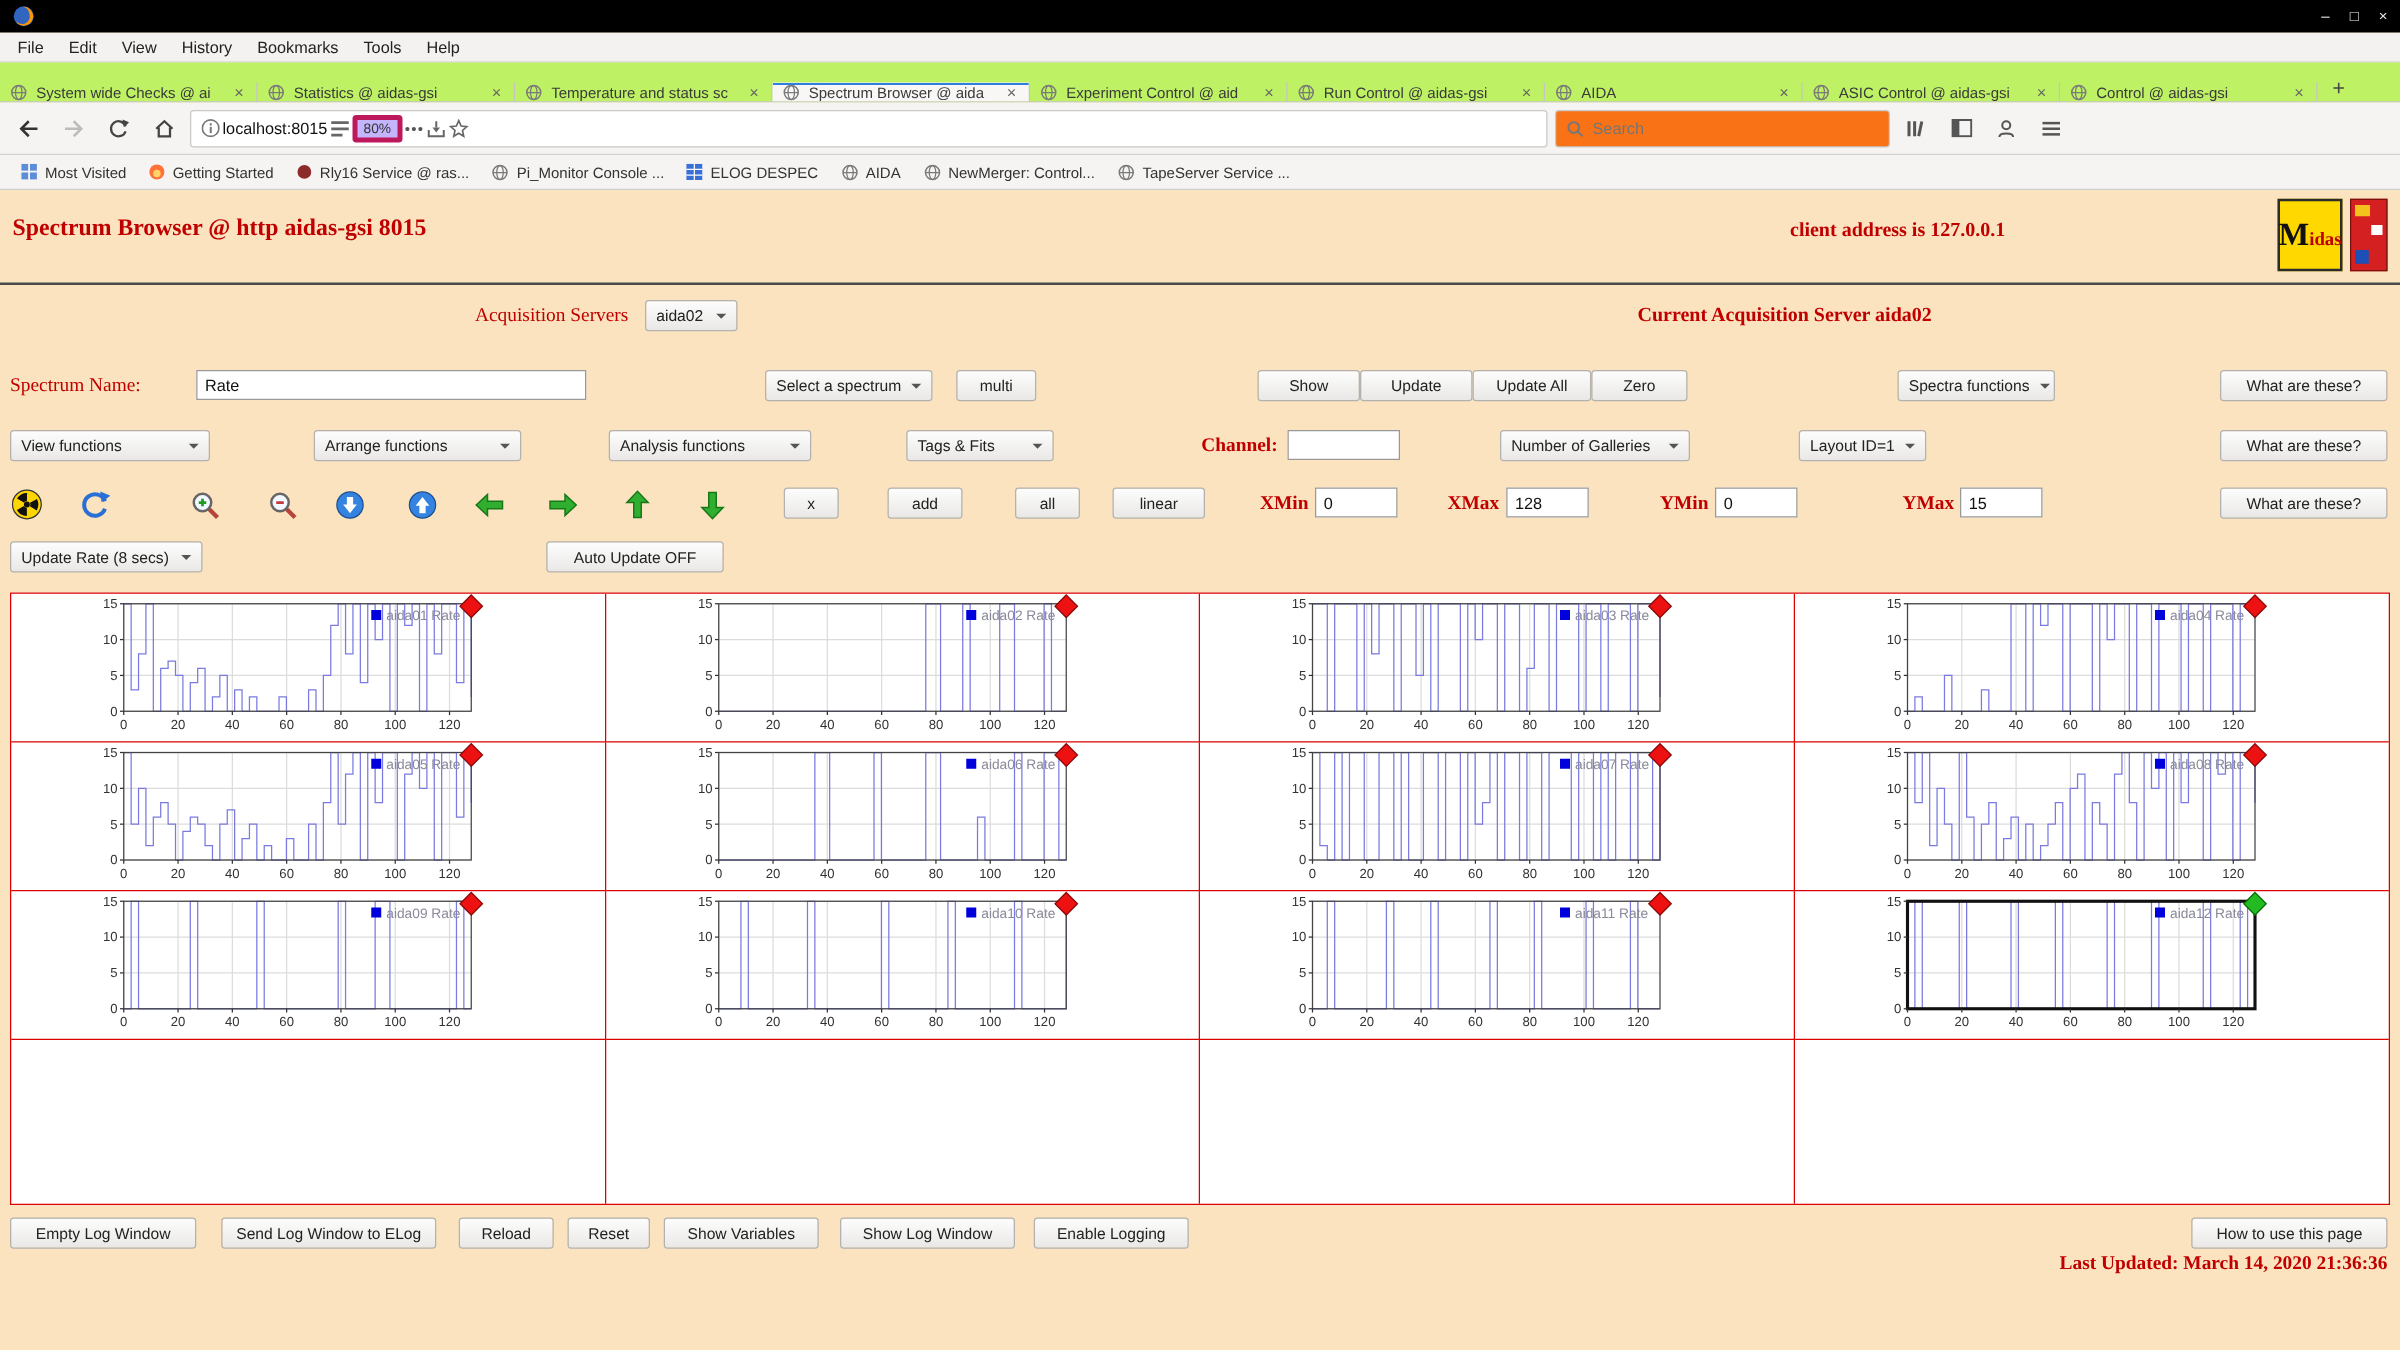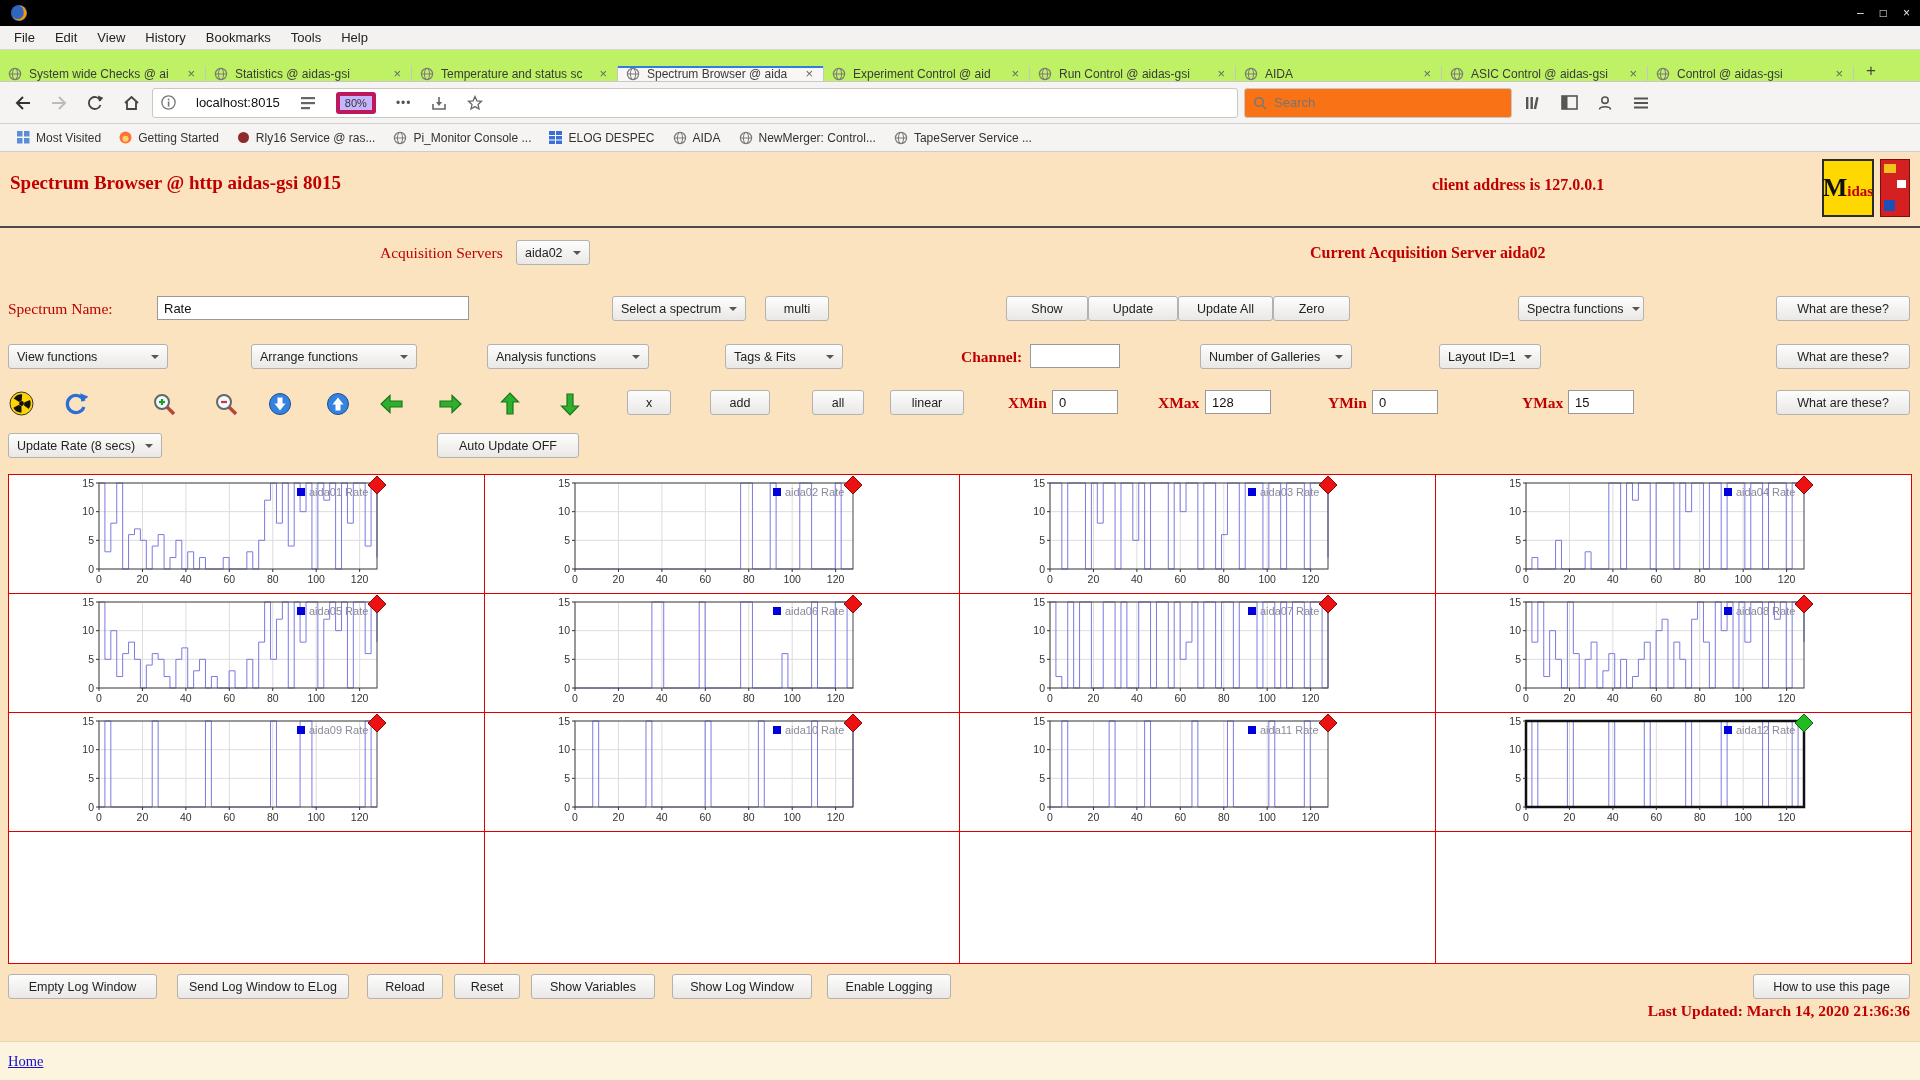--- a/index.html
+++ b/index.html
@@ -13,21 +13,21 @@
 .menubar{height:24px;background:#F3F2F1;border-bottom:1px solid #d8d7d6;display:flex;align-items:center;padding:0 4px;font-size:13px;color:#222}
 .menubar span{padding:2px 10px}
 .tabbar{height:32px;background:#bef264;display:flex;align-items:flex-end;border-bottom:1px solid #c9c8c7}
 .tab{flex:0 0 206px;display:flex;align-items:center;gap:7px;padding:0 8px;font-size:12px;color:#3a3a3a;border-right:1px solid #c6c5c4;position:relative;overflow:hidden}
 .tab .label{flex:1;white-space:nowrap;overflow:hidden;text-overflow:clip}
 .tab .close{color:#666;font-size:13px;padding:0 2px}
 .tab.active{background:#F8F7F6;box-shadow:inset 0 2px 0 #2f7de1}
 .newtab{width:34px;display:flex;align-items:center;justify-content:center;font-size:17px;color:#444}
 .navbar{height:42px;background:#F5F4F3;border-bottom:1px solid #d2d1d0;display:flex;align-items:center;padding:0 8px;gap:6px}
 .navbtn{width:30px;height:30px;border-radius:50%;display:flex;align-items:center;justify-content:center}
-.urlbar{flex:0 0 1086px;height:30px;background:#fff;border:1px solid #c9c8c7;border-radius:3px;display:flex;align-items:center;padding:0 8px;gap:20px;font-size:13px}
+.urlbar{flex:0 0 1086px;height:30px;background:#fff;border:1px solid #c9c8c7;border-radius:3px;display:flex;align-items:center;padding:0 8px;gap:2px;font-size:13px}
 .urlbar .host{color:#111}
 .urlbar .path{color:#7a7a7a;flex:1;white-space:nowrap;overflow:hidden}
 .urlzoom{font-size:11px;color:#333;border:4px solid #be185d;border-radius:3px;padding:1px 5px;background:#c4b5fd}
 .urldots{color:#555;font-size:12px;letter-spacing:1px}
 .searchbar{flex:0 0 268px;height:30px;background:#f97316;border:1px solid #c9c8c7;border-radius:3px;display:flex;align-items:center;padding:0 8px;gap:7px}
 .searchbar input{border:none;outline:none;font-size:13px;color:#444;width:200px;background:transparent}
 .bookmarksbar{height:28px;background:#F5F4F3;border-bottom:1px solid #CFCECD;display:flex;align-items:center;padding:0 8px;font-size:12px;color:#333}
 .bm{display:flex;gap:6px;padding:3px 9px;border-radius:3px;white-space:nowrap}
 
 .page{position:relative;height:928px;background:#FAE3BE}
@@ -1063,16 +1063,13 @@
       <div class="btn" style="left:177px;top:822px;width:172px">Send Log Window to ELog</div>
       <div class="btn" style="left:367px;top:822px;width:76px">Reload</div>
       <div class="btn" style="left:454px;top:822px;width:66px">Reset</div>
       <div class="btn" style="left:531px;top:822px;width:124px">Show Variables</div>
       <div class="btn" style="left:672px;top:822px;width:140px">Show Log Window</div>
       <div class="btn" style="left:827px;top:822px;width:124px">Enable Logging</div>
     </div>
   <div class="btn" style="left:1753px;top:822px;width:157px">How to use this page</div>
   <div class="abs serif red" id="last-updated">Last Updated: March 14, 2020 21:36:36</div>
 
-  <div id="footer-strip">
-    <a id="home-link">Home</a>
-  </div>
 </div>
 
 </body></html>

